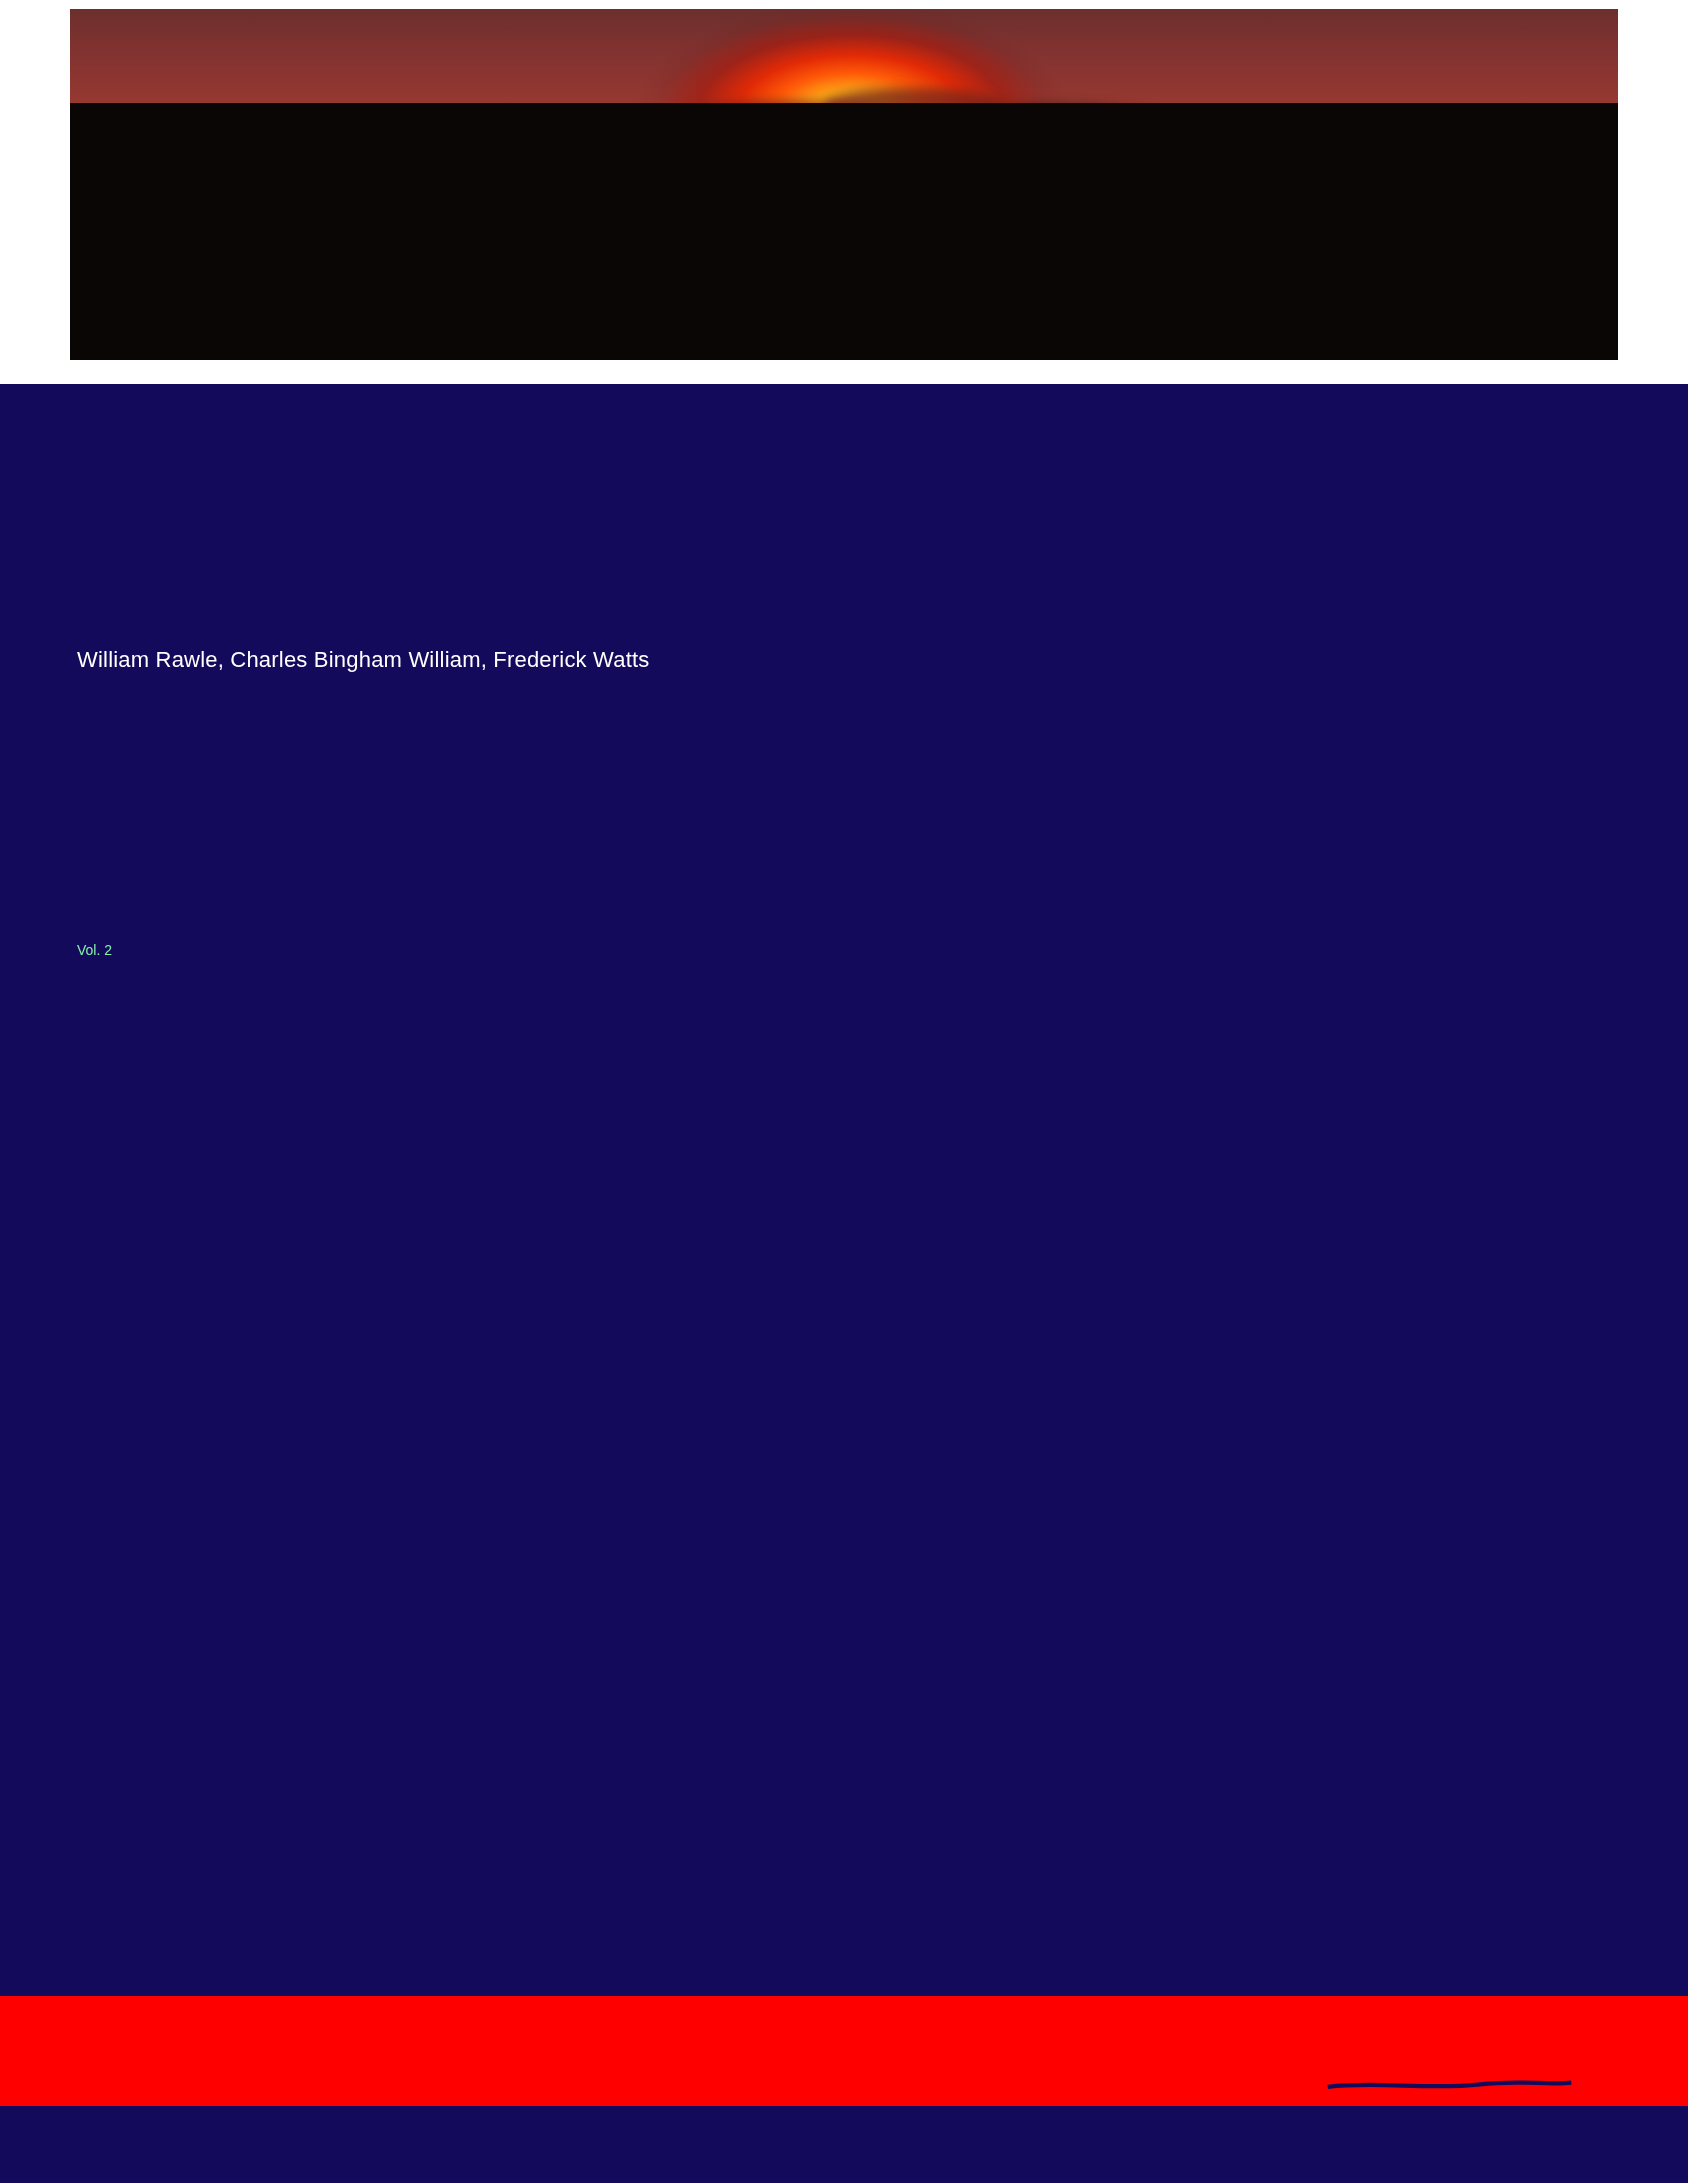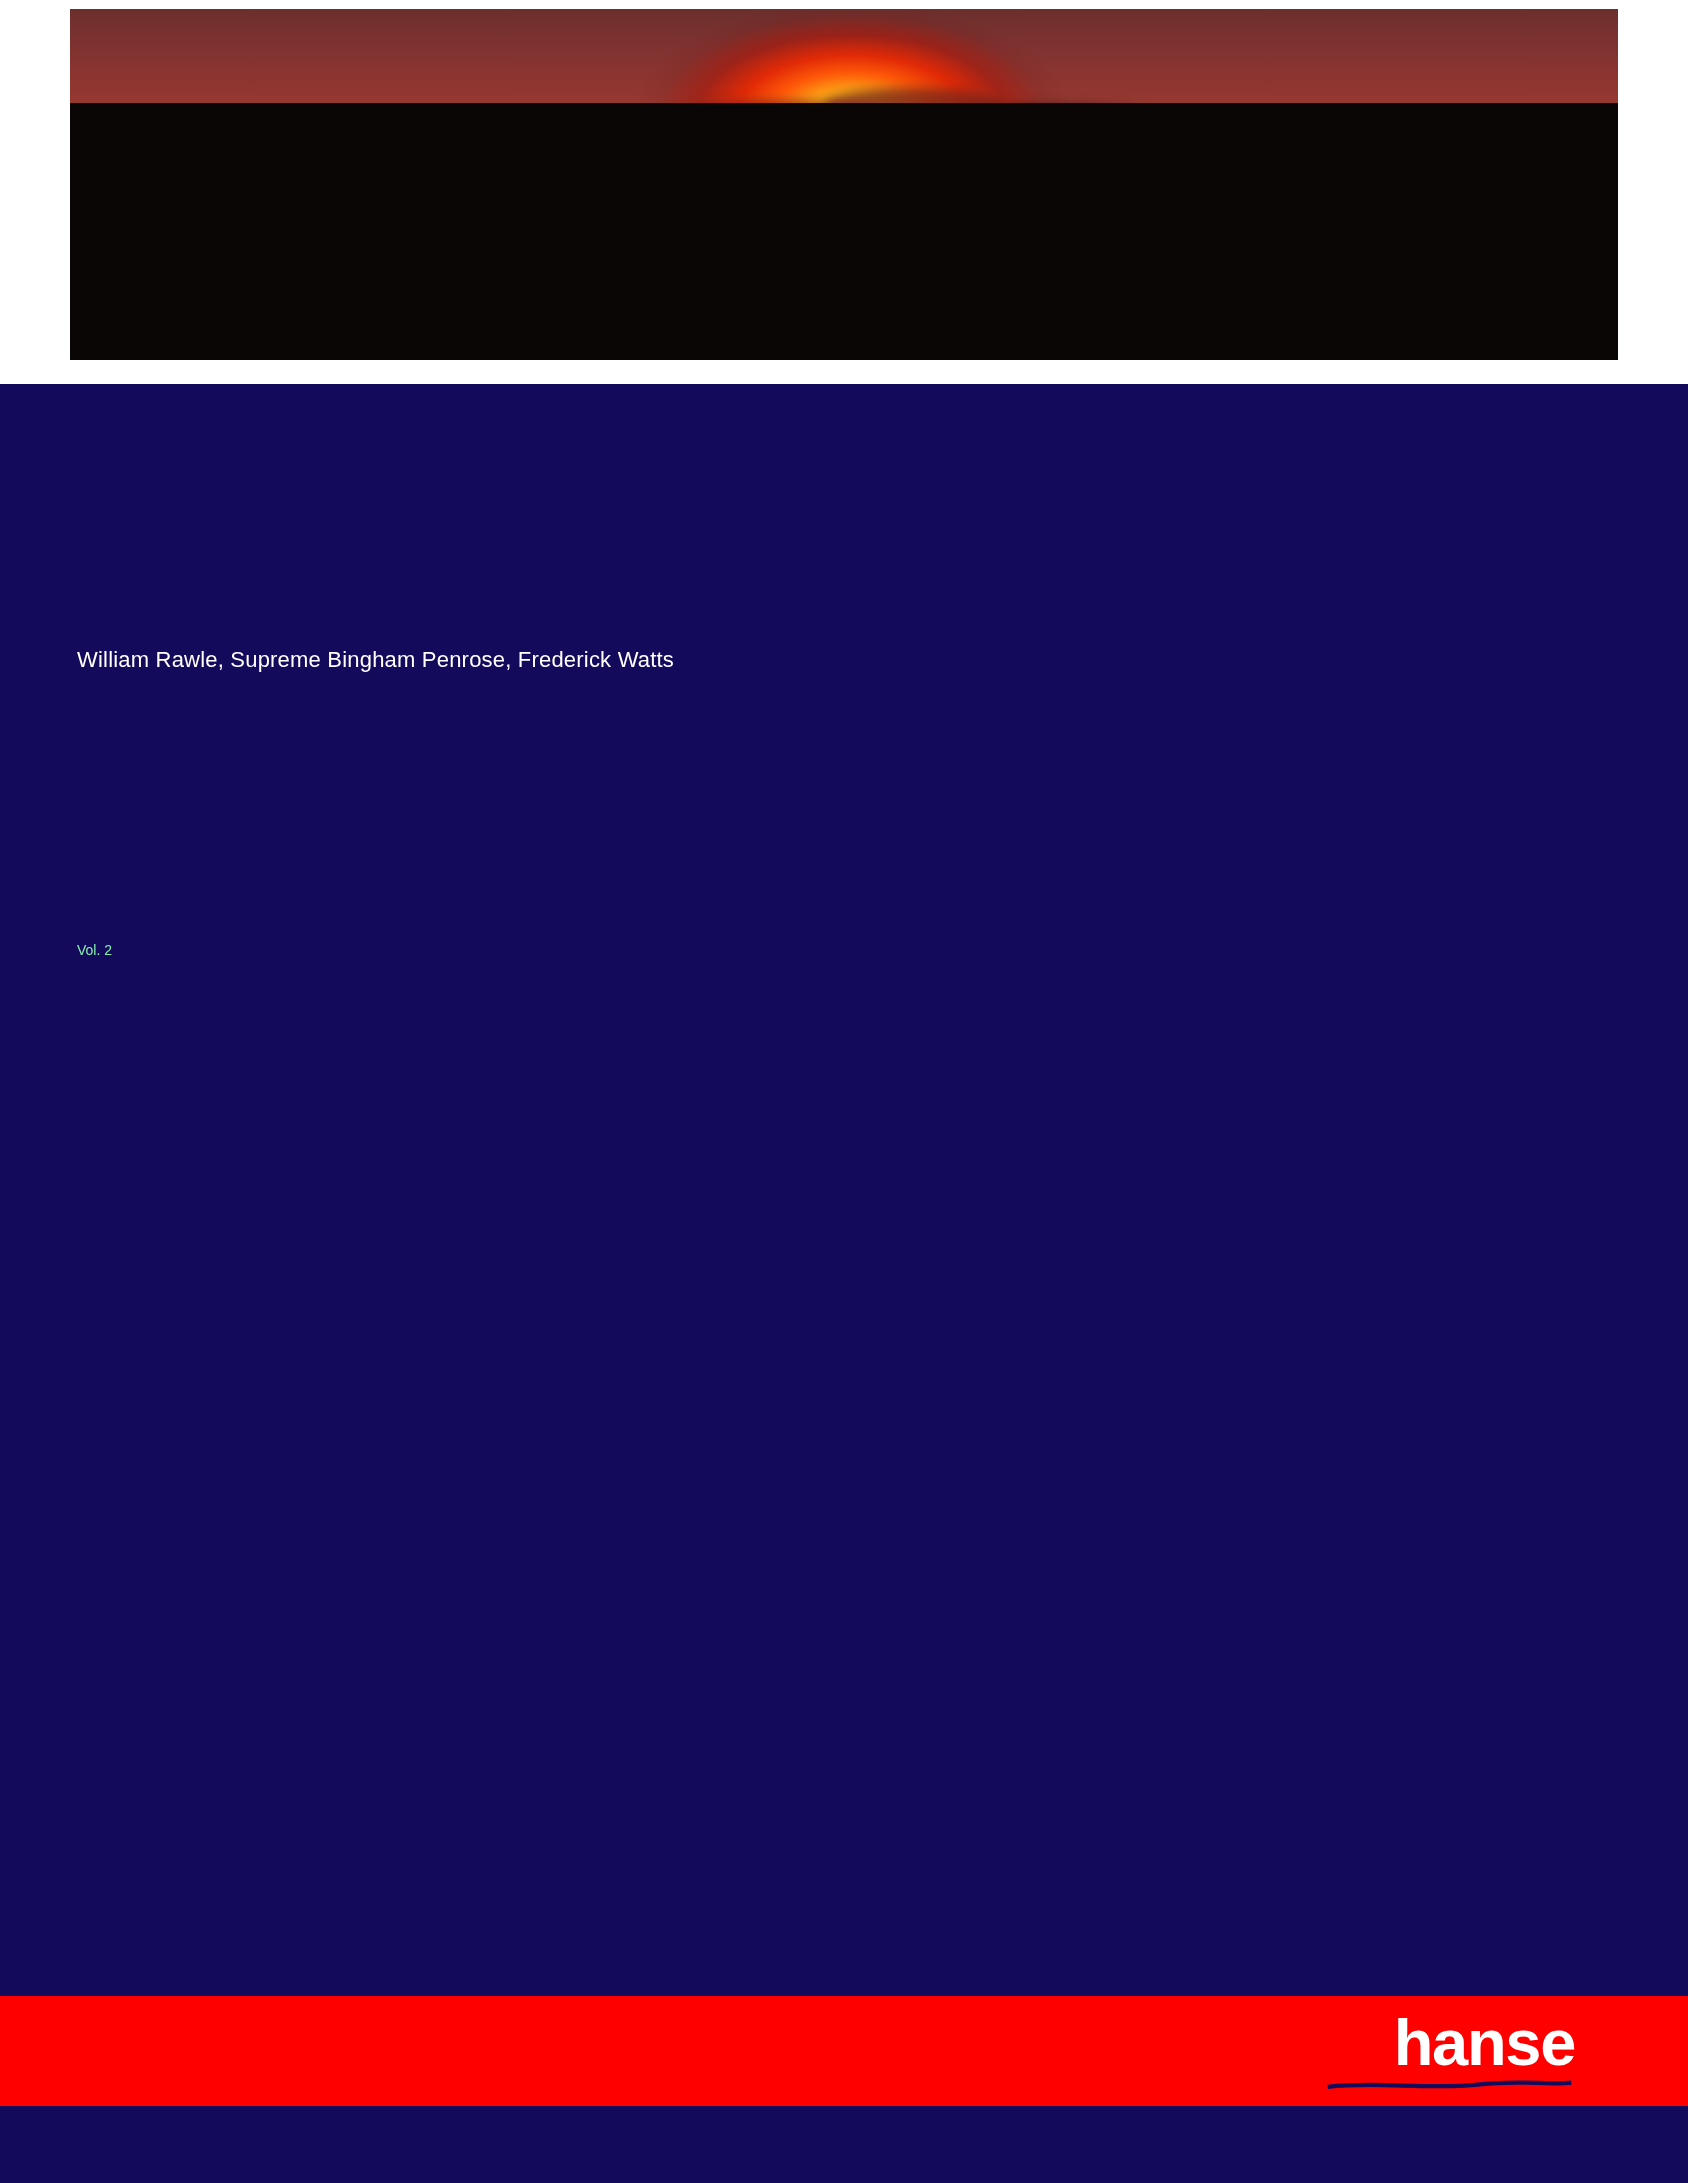--- a/index.html
+++ b/index.html
@@ -230,28 +230,27 @@
         <div class="cloud" style="left:257px; top:128px; width:205px; height:22px;"></div>
         <div class="cloud" style="left:1113px; top:128px; width:223px; height:22px;"></div>
       </div>
       <div class="treeline"></div>
     </div>
   </div>
 
   <div class="white-under-photo"></div>
 
   <div class="cover">
-    <div class="authors">William Rawle, Supreme Bingham Penrose, Frederick Watts</div>
+    <div class="authors">William Rawle, Charles Bingham William, Frederick Watts</div>
     <div class="volume">Vol. 2</div>
   </div>
 
   <div class="footer-band"></div>
 
   <div class="logo">
-    <div class="logo-word">hanse</div>
     <svg class="logo-underline" viewBox="0 0 288 12" preserveAspectRatio="none">
       <path d="M2 8 C 60 1, 120 12, 180 5 C 225 0, 260 6, 286 3" fill="none" stroke="#140a5c" stroke-width="5"></path>
     </svg>
   </div>
 
   <div class="bottom-navy"></div>
 
 </div>
 
 

